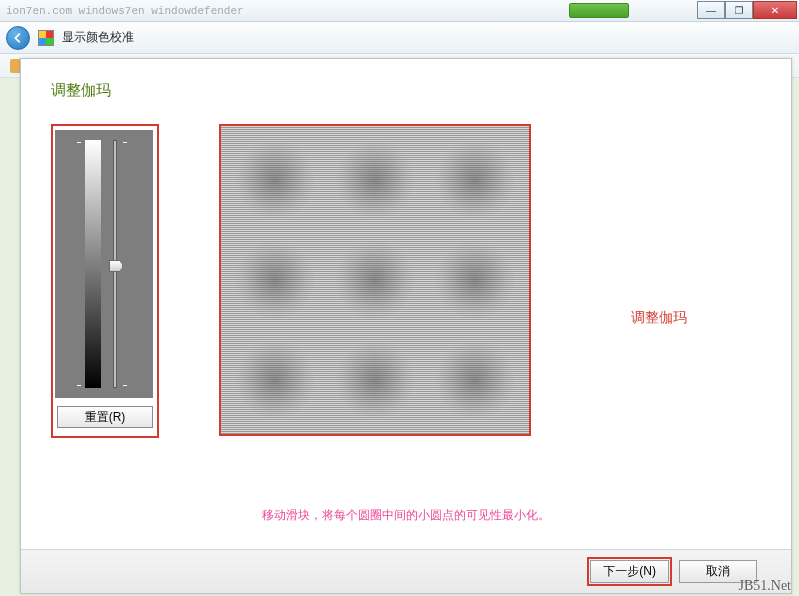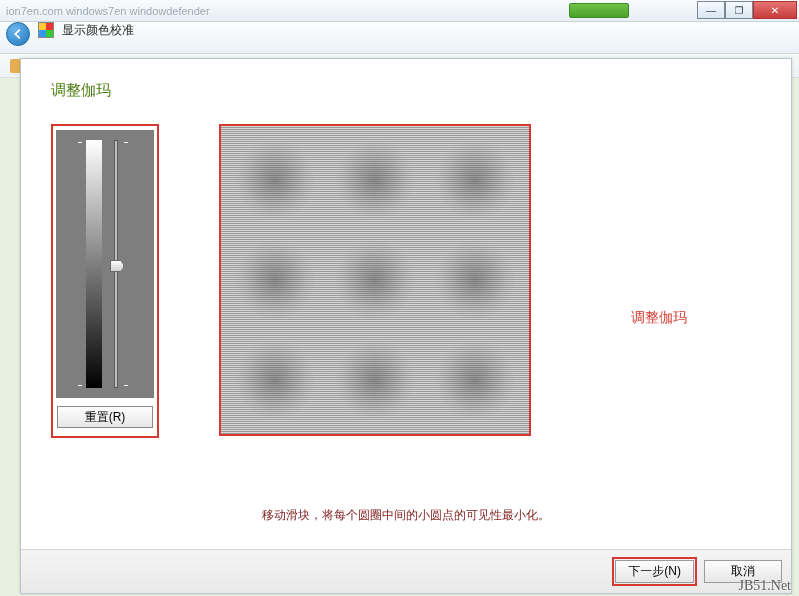--- a/index.html
+++ b/index.html
@@ -18,21 +18,21 @@
     height: 22px;
     background: linear-gradient(#f8fbfd, #e7eef4);
     border-bottom: 1px solid #c7d2da;
     position: relative;
     display: flex;
     align-items: center;
     padding: 0 6px;
     color: #7d8b95;
     font-size: 11px;
   }
-  .addr { filter: blur(0.6px); opacity: .7; }
+  .addr { filter: blur(0.6px); opacity: .7; font-family: Liberation Mono, monospace; }
   .win-controls {
     position: absolute; right: 2px; top: 1px;
     display: flex; gap: 0;
   }
   .win-btn {
     width: 28px; height: 18px;
     border: 1px solid #7a8895;
     background: linear-gradient(#f6fbff,#d9e6f0);
     display: flex; align-items: center; justify-content: center;
     font-size: 10px; color: #3a4650;
@@ -43,21 +43,21 @@
     width:60px; height:15px; background: linear-gradient(#6fc24a,#4aa12a);
     border:1px solid #3d8a22; border-radius:2px;
     filter: blur(0.6px);
   }
 
   
   .wiz-header {
     height: 32px;
     background: linear-gradient(#fdfefe, #eaf1f6);
     border-bottom: 1px solid #d1dae1;
-    display: flex; 
+    display: flex; align-items: center;
     padding: 0 6px; gap: 8px;
   }
   .back-circle {
     width: 24px; height: 24px; border-radius: 50%;
     background: radial-gradient(circle at 35% 30%, #6db5ea, #1f78c1);
     border:1px solid #1e6aa8;
     display:flex; align-items:center; justify-content:center;
     color:#fff; cursor:pointer;
   }
   .back-circle svg { width:14px; height:14px; }
@@ -97,21 +97,21 @@
   .content-row {
     display:flex; align-items:flex-start; gap: 60px;
     position:relative;
   }
 
   
   .slider-box {
     border:2px solid #d43a2f;
     padding: 4px;
     width: 108px;
-    display:flex; flex-direction:column; align-items:center;
+    display:flex; flex-direction:column; align-items:flex-end;
   }
   .slider-well {
     background:#7e7e7e;
     width: 98px; height: 268px;
     position:relative;
     display:flex; justify-content:center; align-items:center;
     padding: 10px 0;
   }
   .grad-strip {
     width: 16px; height: 248px;
@@ -160,32 +160,32 @@
   .dot {
     position:absolute; width:80px; height:80px; border-radius:50%;
     background: radial-gradient(circle, rgba(90,90,90,.55) 0%, rgba(150,150,150,.25) 55%, rgba(200,200,200,0) 72%);
   }
   .annot {
     position:absolute; left: 610px; top: 250px;
     color:#d43a2f; font-size:14px;
   }
 
   .instruction {
-    text-align:center; color:#7f1d1d; font-size:12px;
+    text-align:center; color:#ec4899; font-size:12px;
     position:absolute; left:0; right:0; top: 448px;
   }
 
   
   .footer {
     position:absolute; left:0; right:0; bottom:0;
     height:44px;
     background: linear-gradient(#f4f4f4,#e9e9e9);
     border-top:1px solid #d6d6d6;
     display:flex; justify-content:flex-end; align-items:center;
-    padding: 0 9px; gap:10px;
+    padding: 0 34px; gap:10px;
   }
   .btn {
     min-width:78px; height:23px;
     background: linear-gradient(#fdfdfd,#e6e6e6);
     border:1px solid #9a9a9a;
     font-size:12px; cursor:pointer;
     padding: 0 12px;
   }
   .btn-highlight {
     outline:2px solid #d43a2f; outline-offset:1px;

